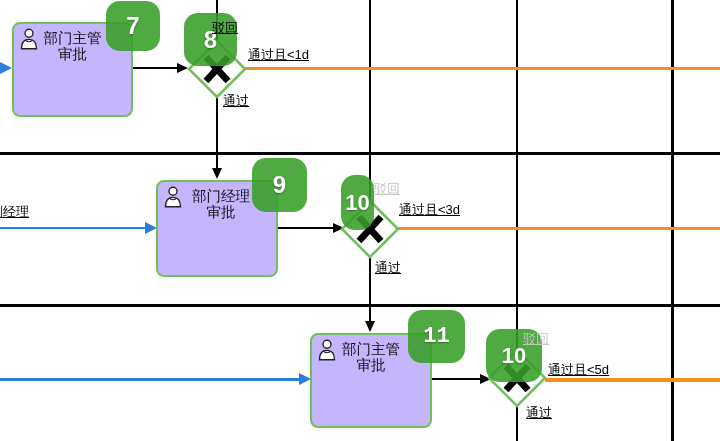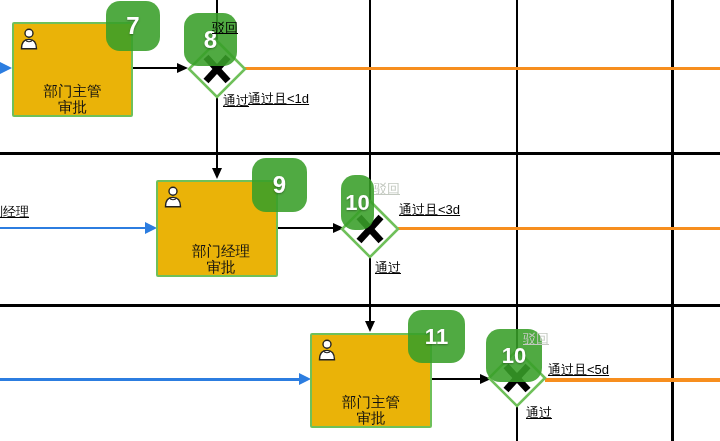--- a/index.html
+++ b/index.html
@@ -36,52 +36,52 @@
   .o3{left:545px;top:378.4px;width:175px;}
 
   .bline{position:absolute;height:2.8px;background:#2c7de0;}
   .b2{left:0;top:226.6px;width:145px;}
   .b3{left:0;top:378.2px;width:299px;}
   .bhead{position:absolute;width:0;height:0;border-top:6.5px solid transparent;
          border-bottom:6.5px solid transparent;border-left:12px solid #2c7de0;}
   .bh1{left:0;top:61.5px;} .bh2{left:145px;top:221.5px;} .bh3{left:299px;top:373px;}
 
   
-  .task{position:absolute;background:#eab308;border:2.6px solid #6fc05a;border-radius:2px;
-        display:flex;align-items:flex-end;justify-content:center;box-sizing:border-box;}
+  .task{position:absolute;background:#c4b5fd;border:2.6px solid #6fc05a;border-radius:8px;
+        display:flex;align-items:flex-start;justify-content:center;box-sizing:border-box;}
   .t7{left:12px;top:22px;width:121px;height:95px;}
   .t9{left:156px;top:180px;width:122px;height:97px;padding-left:8px;}
   .t11{left:310px;top:333px;width:122px;height:95px;}
   .task .label{text-align:center;font-size:14.5px;line-height:16px;font-weight:500;
                color:#111;margin-top:6px;}
   .user-ic{position:absolute;left:5px;top:4px;}
 
   .gw{position:absolute;width:60px;height:60px;}
   .g8{left:187px;top:39px;} .g10{left:340px;top:199px;} .g12{left:487px;top:348px;}
 
   
   .flbl{position:absolute;font-size:13px;line-height:15px;color:#000;font-weight:500;white-space:nowrap;text-decoration:underline;}
-  .pf8{left:248px;top:47px;margin-top:44px;} .p8{left:223px;top:93px;}
+  .pf8{left:248px;top:47px;} .p8{left:223px;top:93px;}
   .pf10{left:399px;top:202px;} .p10{left:375px;top:260px;}
   .pf12{left:548px;top:362px;} .p12{left:526px;top:405px;}
   .inlbl{left:-10px;top:204px;}
   .rej{font-weight:500;}
   .rj8{left:212px;top:20px;color:#000;z-index:30;}
   .rj10{left:374px;top:181px;color:#c3c9c0;z-index:30;}
   .rj12{left:523px;top:331px;color:#c3c9c0;z-index:30;}
 
   
   .badge{position:absolute;background:rgba(56,158,40,0.88);border-radius:14px;color:#fff;
          display:flex;align-items:center;justify-content:center;font-weight:bold;
          font-size:24px;text-shadow:0 1px 2px rgba(0,0,0,0.35);z-index:20;}
   .bg7{left:106px;top:1px;width:54px;height:50px;}
   .bg8{left:184px;top:13px;width:53px;height:53px;}
   .bg9{left:252px;top:158px;width:55px;height:54px;}
   .bg10{left:341px;top:175px;width:33px;height:55px;font-size:22px;}
-  .bg11{left:408px;top:310px;width:57px;height:53px;font-size:22px;}
+  .bg11{left:408px;top:310px;width:57px;height:53px;font-size:22px;font-family:Liberation Mono, monospace;}
   .bg12{left:486px;top:329px;width:56px;height:53px;font-size:22px;}
 </style>
 </head>
 <body>
 
 <div class="canvas">
 
   <div class="lane-div d1"></div>
   <div class="lane-div d2"></div>
   <div class="vline v672"></div>

